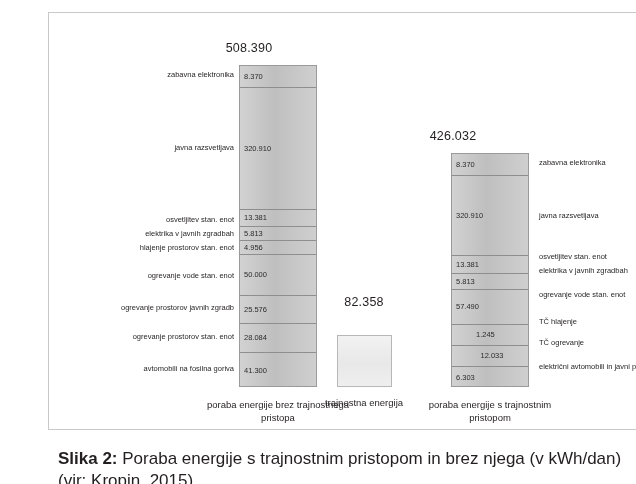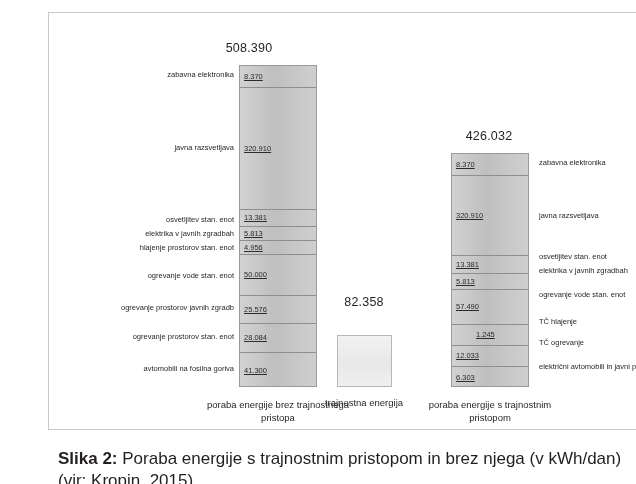--- a/index.html
+++ b/index.html
@@ -60,21 +60,20 @@
     color: #2b2b2b;
     padding-left: 4px;
     display: flex;
     align-items: center;
     background: transparent;
   }
   .seg:last-child { border-bottom: none; }
   .seg .val {
     white-space: nowrap;
     line-height: 1;
-    text-decoration: underline;
   }
 
   .bar-mid {
     position: absolute;
     box-sizing: border-box;
     border: 1px solid #b7b7b7;
     background: linear-gradient(to bottom, #f2f2f2 0%, #e8e8e8 55%, #efefef 100%);
   }
 
   
@@ -166,42 +165,42 @@
       </div>
 
       <div class="col-total" style="left:235px; top:282px;">82.358</div>
 
       <div class="bar-mid" style="left:288px; top:322px; width:55px; height:52px;"></div>
 
       <div class="axis-caption" style="left:240px; top:384px;">
         <span>trajnostna energija</span>
       </div>
 
-      <div class="col-total" style="left:360px; top:116px;">426.032</div>
+      <div class="col-total" style="left:324px; top:116px;">426.032</div>
 
       <div class="bar" style="left:402px; top:140px; width:78px; height:234px;">
         <div class="seg" style="height:22px;">
           <span class="val">8.370</span>
         </div>
         <div class="seg" style="height:80px;">
           <span class="val">320.910</span>
         </div>
         <div class="seg" style="height:18px;">
           <span class="val">13.381</span>
         </div>
         <div class="seg" style="height:16px;">
           <span class="val">5.813</span>
         </div>
         <div class="seg" style="height:35px;">
           <span class="val">57.490</span>
         </div>
         <div class="seg" style="height:21px;padding-left:24px;">
           <span class="val">1.245</span>
         </div>
-        <div class="seg" style="height:21px;">
+        <div class="seg" style="height:21px;justify-content:center;">
           <span class="val">12.033</span>
         </div>
         <div class="seg" style="height:21px;">
           <span class="val">6.303</span>
         </div>
       </div>
 
       <div class="lbl left-align" style="left:490px; top:146px; width:140px;">zabavna elektronika</div>
       <div class="lbl left-align" style="left:490px; top:199px; width:140px;">javna razsvetljava</div>
       <div class="lbl left-align" style="left:490px; top:240px; width:140px;">osvetljitev stan. enot</div>

